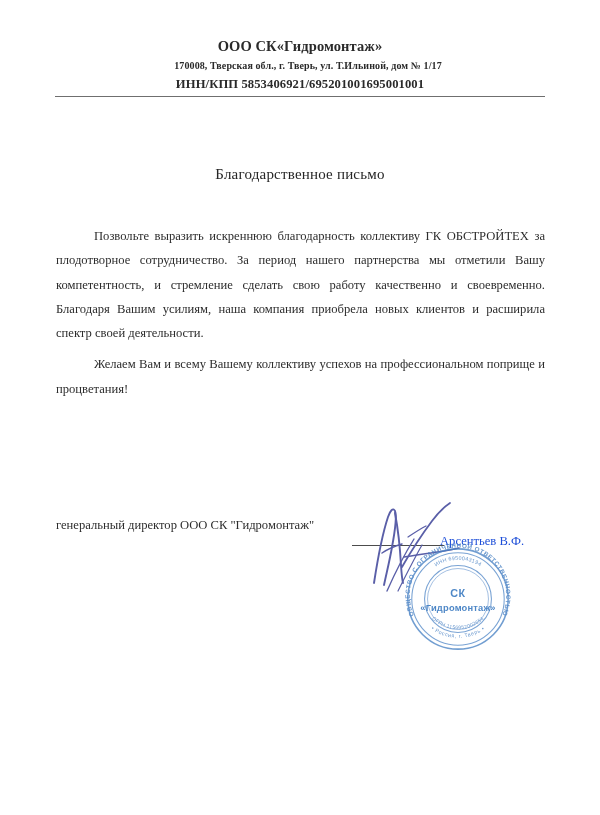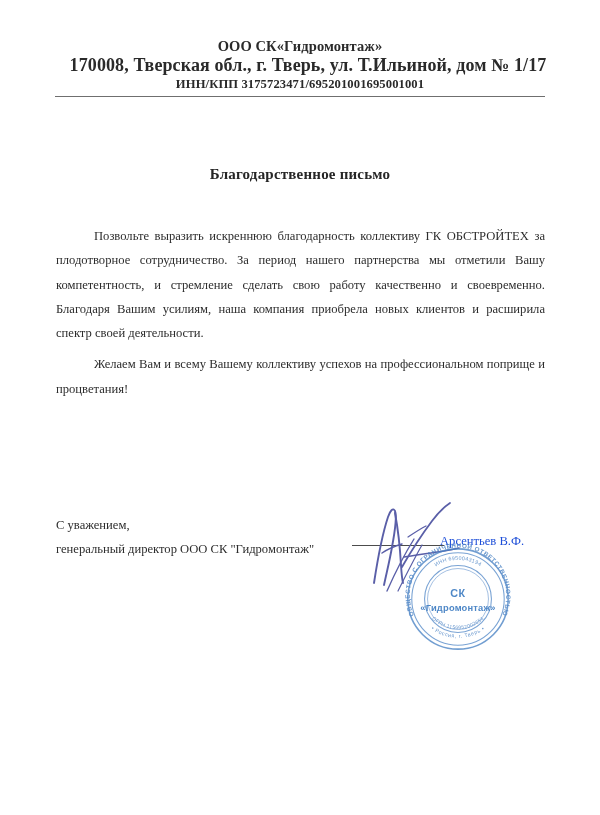--- a/index.html
+++ b/index.html
@@ -32,21 +32,21 @@
   .lh-line {
     font-weight: bold;
     color: #2a2a2a;
     letter-spacing: 0.1px;
   }
   .lh-company {
     font-size: 14.5px;
     line-height: 20px;
   }
   .lh-address {
-    font-size: 18px;
+    font-size: 10px;
     line-height: 19px;
     margin-left: 16px;
   }
   .lh-inn {
     font-size: 12.6px;
     line-height: 18px;
   }
   .header-rule {
     position: absolute;
     left: 55px;
@@ -57,21 +57,21 @@
   }
 
   
   .doc-title {
     position: absolute;
     left: 0;
     top: 166px;
     width: 600px;
     text-align: center;
     font-size: 15px;
-    font-weight: bold;
+    font-weight: normal;
     color: #262626;
     letter-spacing: 0.2px;
   }
 
   
   .body-block {
     position: absolute;
     left: 56px;
     top: 224px;
     width: 489px;
@@ -140,33 +140,32 @@
   }
 </style>
 </head>
 <body>
 
 <div id="page">
 
   <div class="letterhead">
     <div class="lh-line lh-company">ООО СК«Гидромонтаж»</div>
     <div class="lh-line lh-address">170008, Тверская обл., г. Тверь, ул. Т.Ильиной, дом № 1/17</div>
-    <div class="lh-line lh-inn">ИНН/КПП 3175723471/695201001695001001</div>
+    <div class="lh-line lh-inn">ИНН/КПП 5853406921/695201001695001001</div>
   </div>
   <div class="header-rule"></div>
 
   <div class="doc-title">Благодарственное письмо</div>
 
   <div class="body-block">
     <p class="para">Позвольте выразить искреннюю благодарность коллективу ГК ОБСТРОЙТЕХ за плодотворное сотрудничество. За период нашего партнерства мы отметили Вашу компетентность, и стремление сделать свою работу качественно и своевременно. Благодаря Вашим усилиям, наша компания приобрела новых клиентов и расширила спектр своей деятельности.</p>
     <p class="para">Желаем Вам и всему Вашему коллективу успехов на профессиональном поприще и процветания!</p>
   </div>
 
   <div class="sign-block">
-    <div class="sign-line-text">С уважением,</div>
     <div class="sign-line-text">генеральный директор ООО СК "Гидромонтаж"</div>
   </div>
 
   <div class="sign-rule"></div>
 
   <div class="signatory-name">Арсентьев В.Ф.</div>
 
   <svg class="signature-ink" viewBox="0 0 110 100">
     <g fill="none" stroke="#5a5fa8" stroke-linecap="round" stroke-linejoin="round">
       <path d="M12,88 C16,62 20,40 26,22 C28,16 31,12 33,16 C35,21 33,36 30,52 C28,64 25,76 22,90" stroke-width="1.9"></path>

